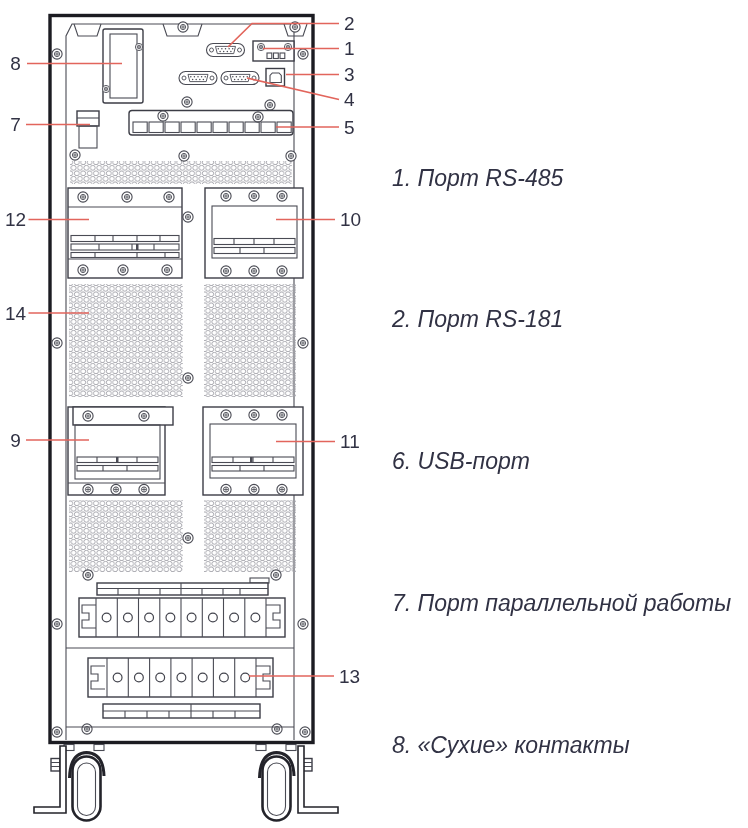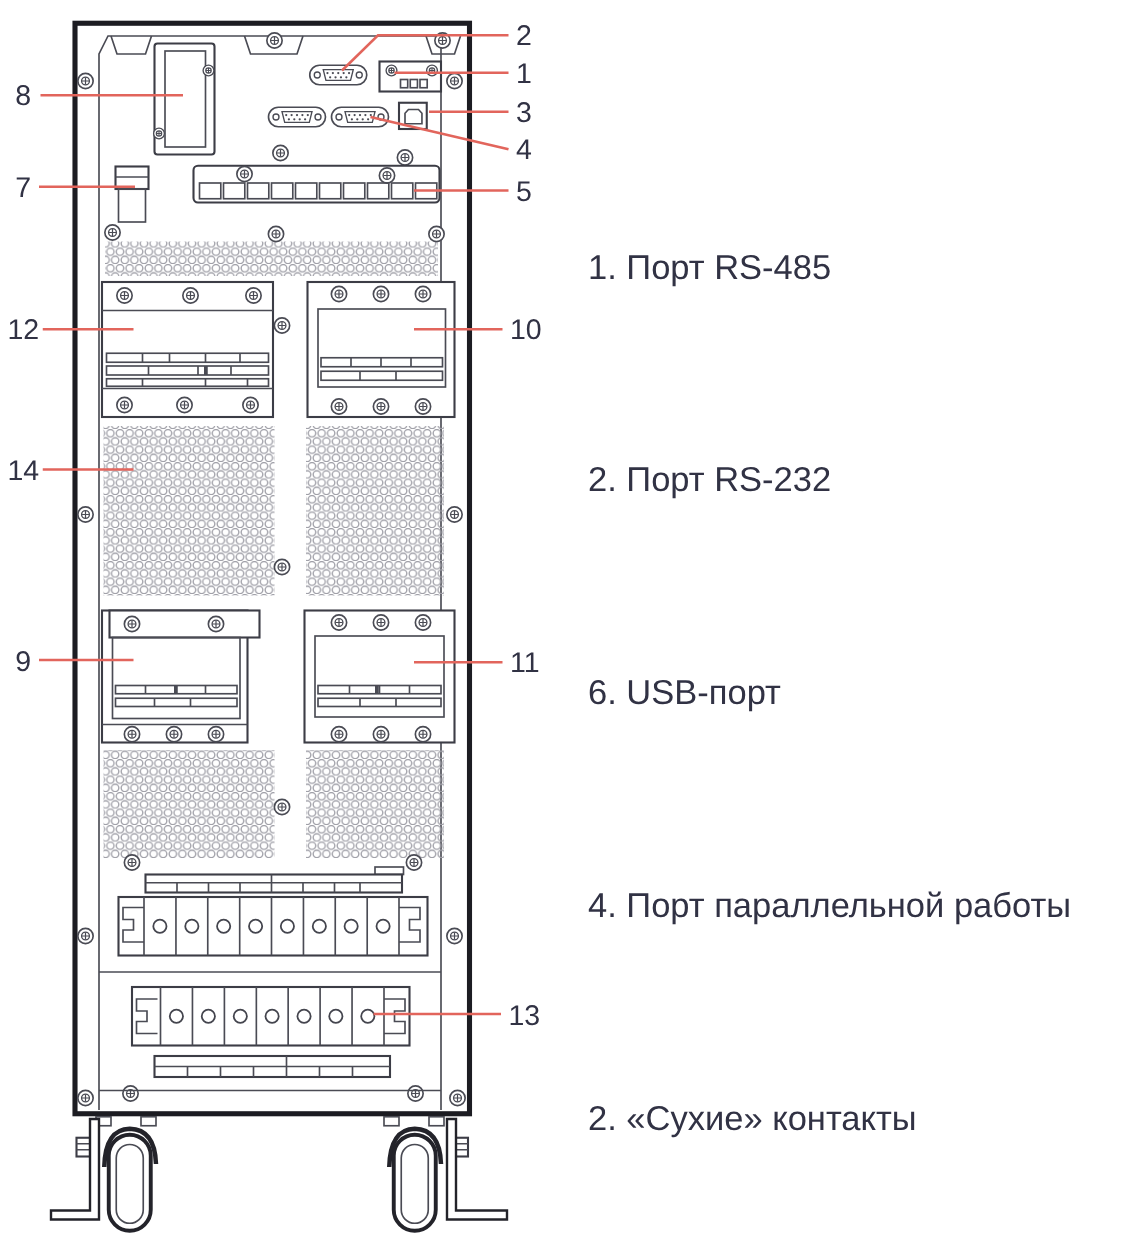--- a/index.html
+++ b/index.html
@@ -1,21 +1,21 @@
 <!DOCTYPE html>
 <html><head>
 <meta charset="utf-8">
 <style>
   html,body{margin:0;padding:0;background:#ffffff;}
   .stage{position:relative;width:748px;height:828px;background:#ffffff;overflow:hidden;
          font-family:"Liberation Sans",sans-serif;}
   .diagram-svg{position:absolute;left:0;top:0;}
   .legend{position:absolute;left:392px;top:60px;width:356px;
           font-size:23px;line-height:47.3px;color:#313244;white-space:pre;}
-  .legend .li{height:auto;}
+  .legend .li{height:auto;font-style:italic;}
   
   .fr{fill:#ffffff;stroke:#1c1c22;stroke-width:3.4;}
   .ln{fill:none;stroke:#4a4b54;stroke-width:1.1;}
   .wf{fill:#ffffff;stroke:#4a4b54;stroke-width:1.1;}
   .wf2{fill:#ffffff;stroke:#3c3d46;stroke-width:1.4;}
   .ld{fill:none;stroke:#e2655c;stroke-width:1.7;}
   .num{font-family:"Liberation Sans",sans-serif;font-size:19px;fill:#313244;}
   .blk{fill:#ffffff;stroke:#23232a;stroke-width:2.6;}
   .blkl{fill:none;stroke:#23232a;stroke-width:3;}
   .brk{fill:#ffffff;stroke:#23232a;stroke-width:1.6;}
@@ -303,24 +303,24 @@
     <text class="num" x="344" y="106">4</text>
     <text class="num" x="344" y="134">5</text>
     <text class="num" x="340" y="226">10</text>
     <text class="num" x="340" y="448">11</text>
     <text class="num" x="339" y="683">13</text>
   </g>
 </svg>
 
 <div class="legend">
   <div class="li">1. Порт RS-485</div>
-  <div class="li">2. Порт RS-232</div>
+  <div class="li">2. Порт RS-181</div>
   <div class="li">6. USB-порт</div>
-  <div class="li">4. Порт параллельной работы</div>
-  <div class="li">2. «Сухие» контакты</div>
+  <div class="li">7. Порт параллельной работы</div>
+  <div class="li">8. «Сухие» контакты</div>
   
   
   
   
   
   
   
   
   
 </div>

